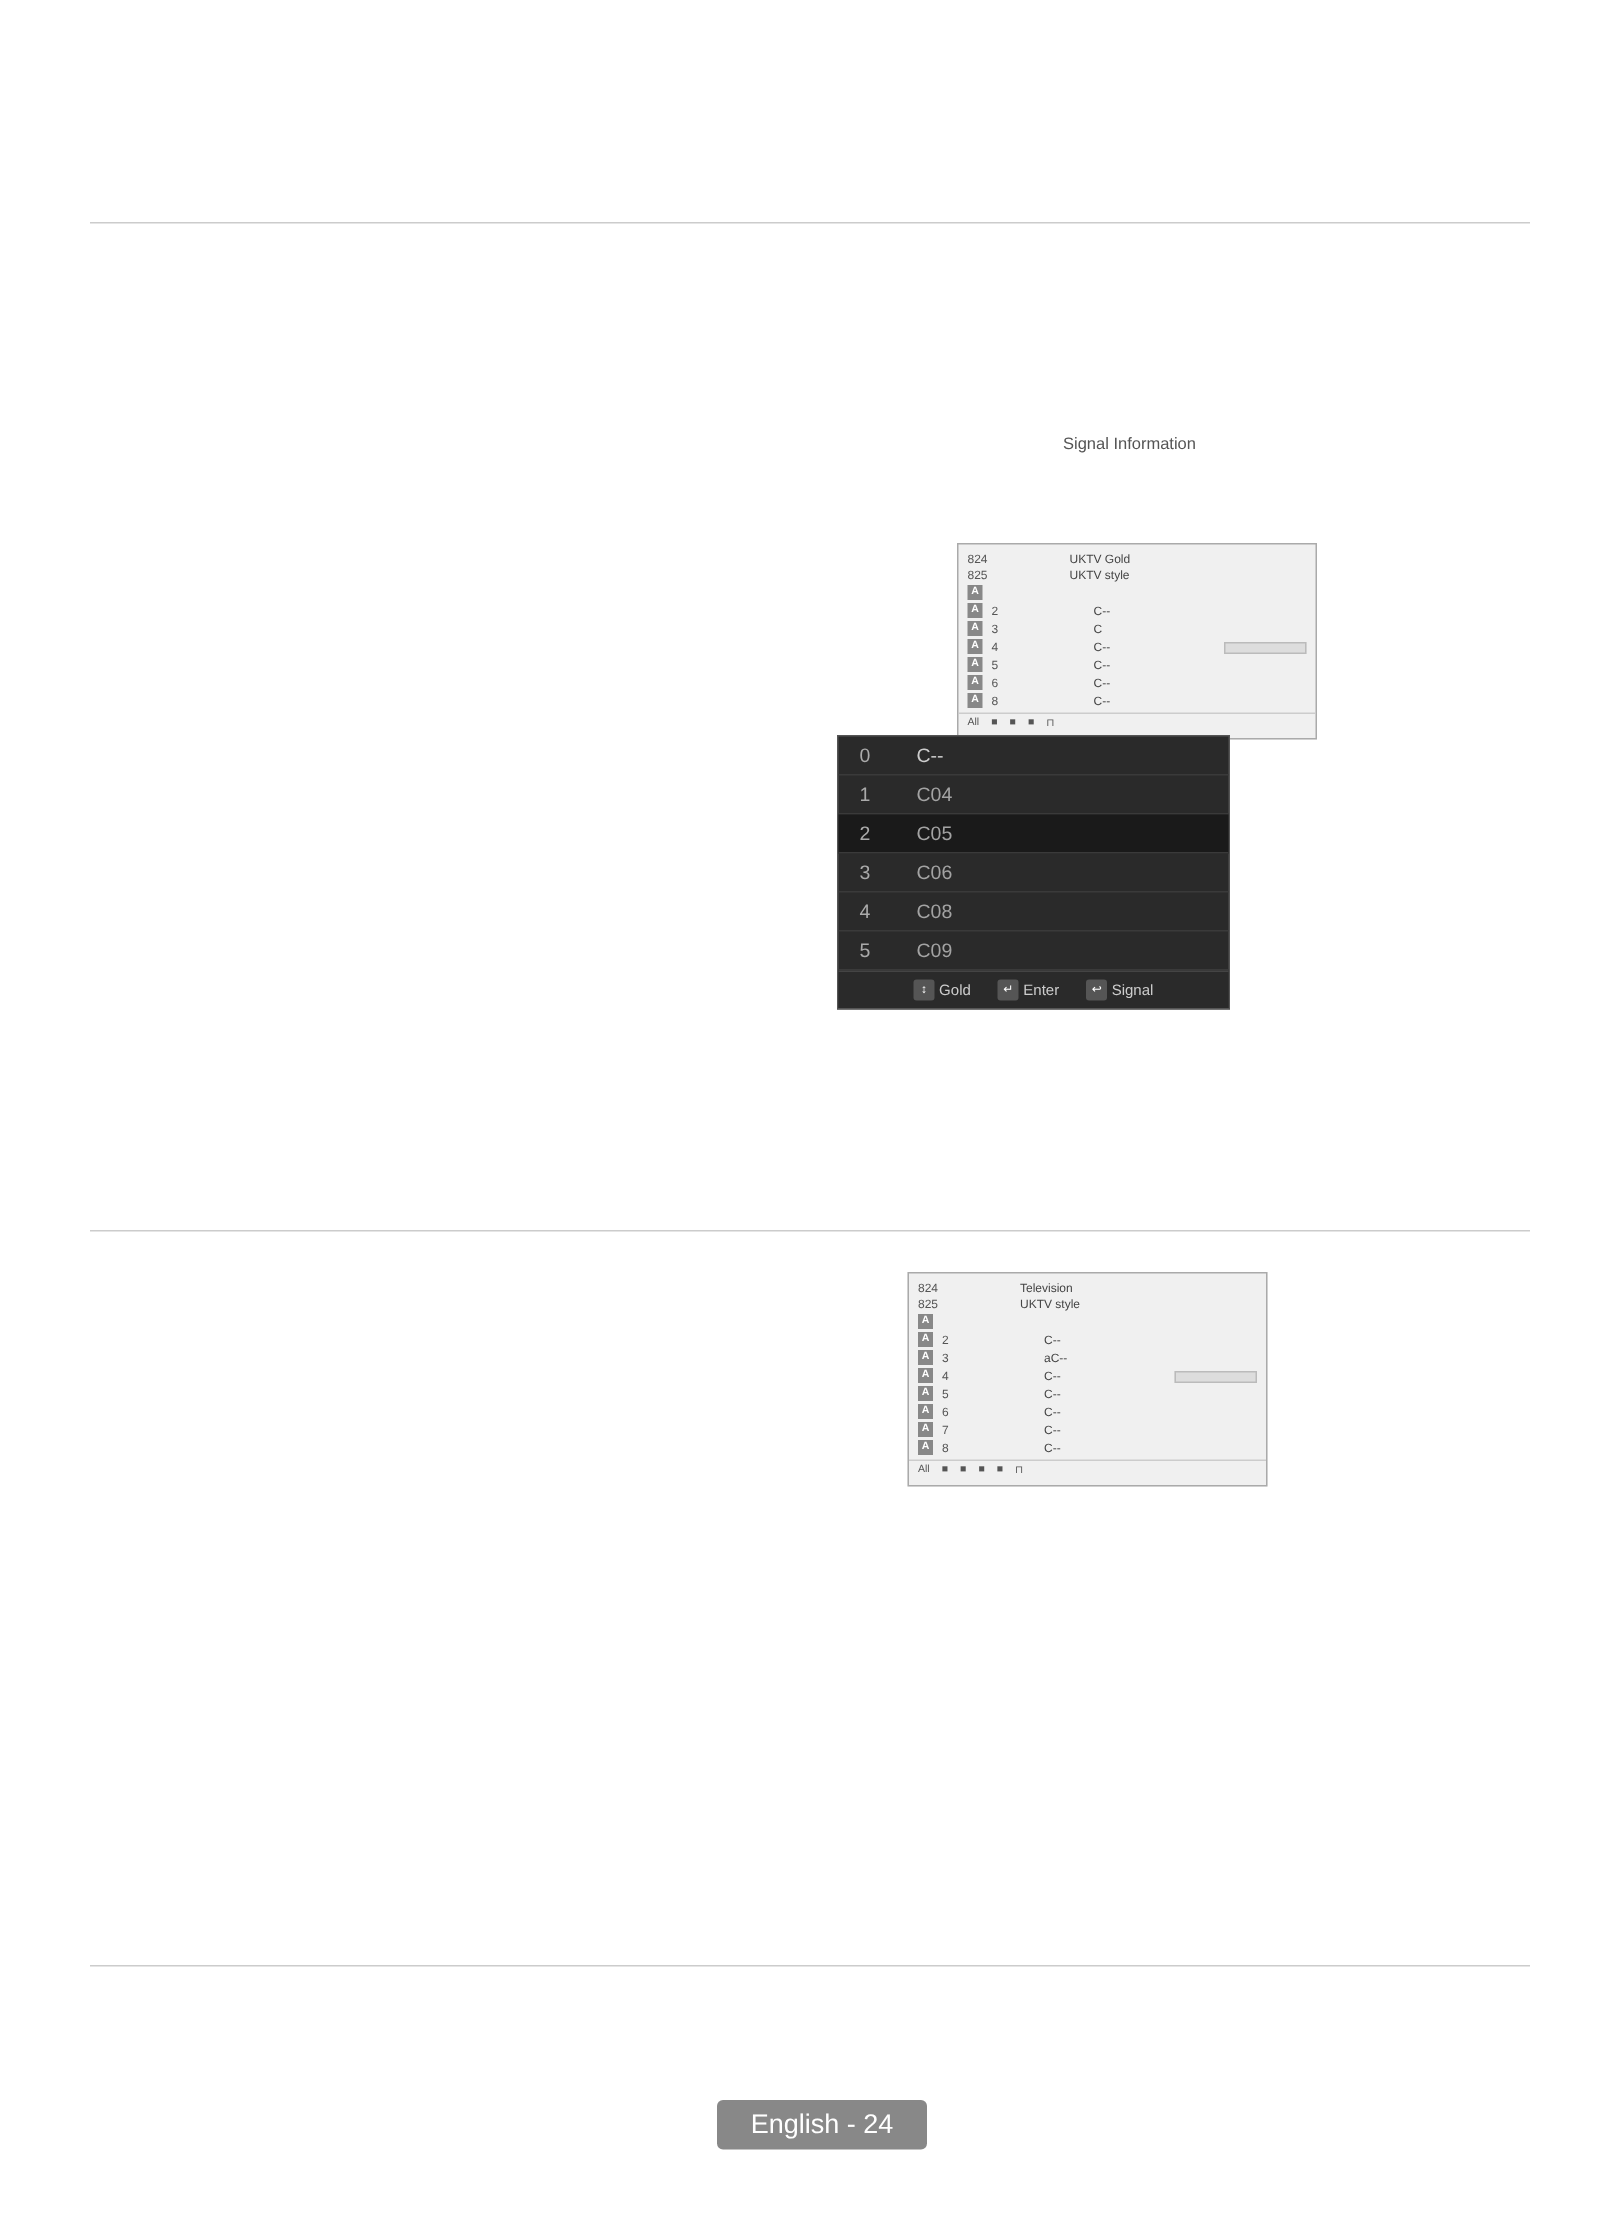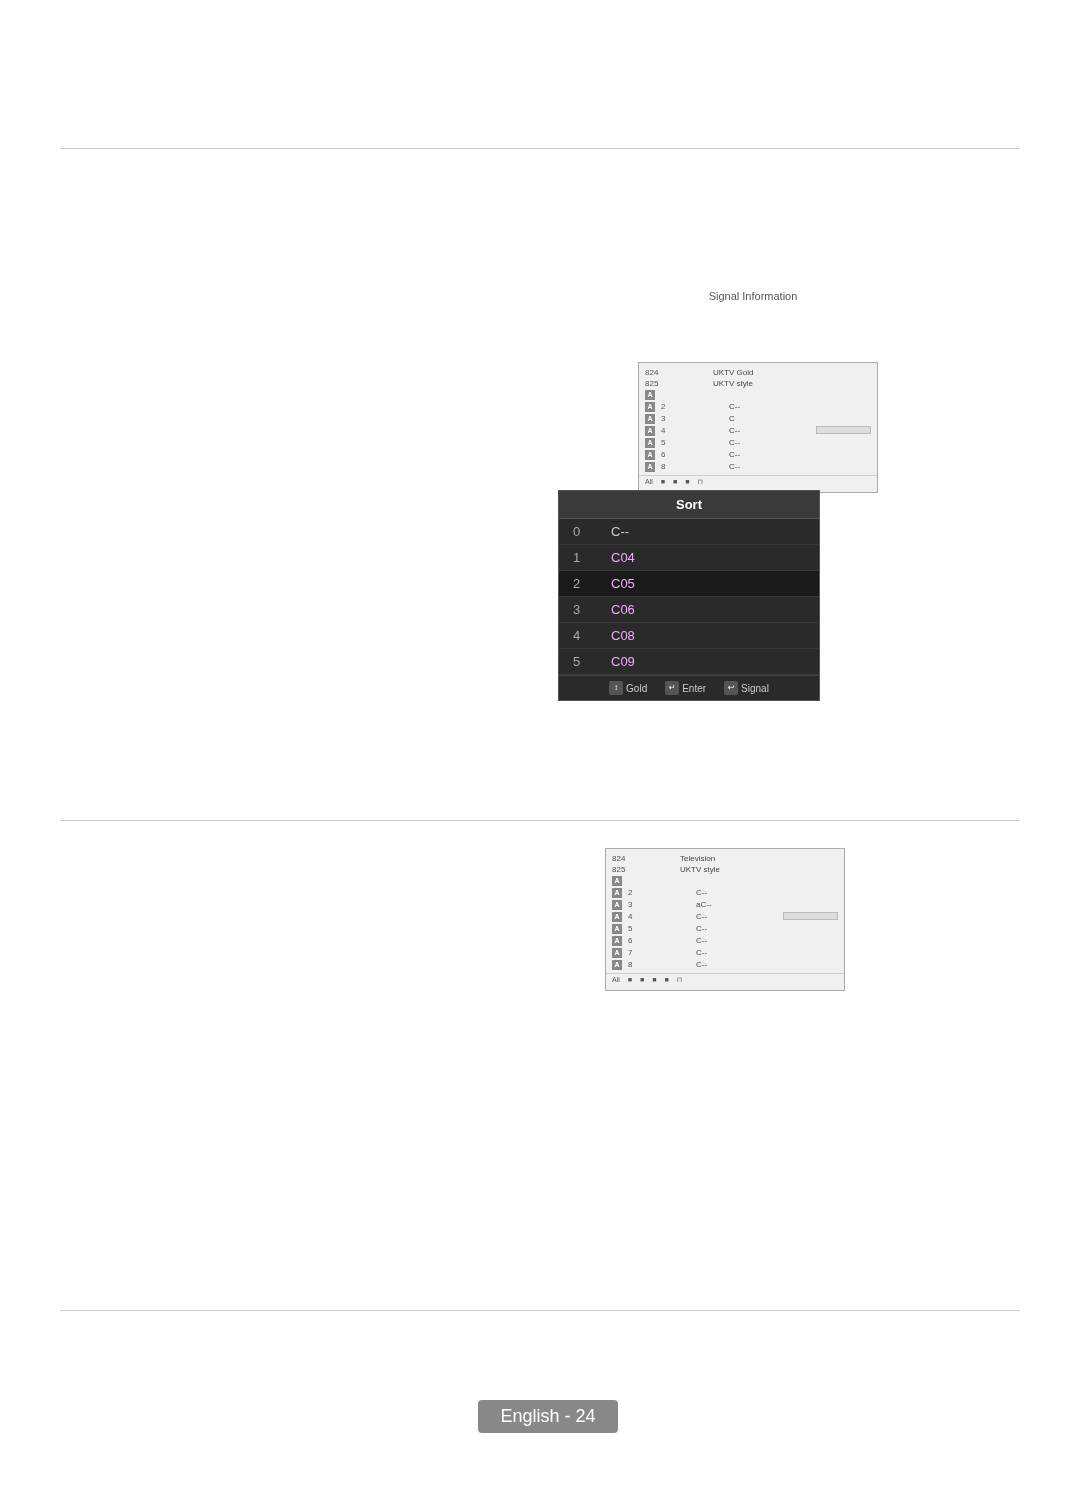--- a/index.html
+++ b/index.html
@@ -68,21 +68,21 @@
       background: #f0f0f0;
       border: 1px solid #aaa;
       width: 240px;
       padding: 4px 0;
       font-size: 9px;
       color: #333;
       margin-left: 10px;
     }
     .channel-list-box .ch-row {
       display: flex;
-      align-items: flex-start;
+      align-items: flex-end;
       padding: 1px 6px;
       gap: 6px;
     }
     .ch-row .ch-num {
       color: #555;
       width: 22px;
       font-size: 8px;
     }
     .ch-row .ch-name {
       flex: 1;
@@ -149,21 +149,21 @@
     }
     .sort-item.selected {
       background: #1a1a1a;
     }
     .sort-item .sort-num {
       color: #aaaaaa;
       width: 16px;
       font-size: 13px;
     }
     .sort-item .sort-name {
-      color: #f0abfc;
+      color: #a3a3a3;
       font-size: 13px;
     }
     .sort-item.row-0 .sort-name { color: #cccccc; }
 
     .sort-nav-bar {
       background: #2a2a2a;
       display: flex;
       justify-content: center;
       gap: 18px;
       padding: 5px 8px;
@@ -248,21 +248,20 @@
       <span>All</span>
       <span>■</span>
       <span>■</span>
       <span>■</span>
       <span>⊓</span>
     </div>
   </div>
 </div>
 
 <div class="sort-overlay" style="top: 490px; left: 558px;">
-  <div class="sort-header">Sort</div>
 
   <div class="sort-item row-0">
     <span class="sort-num">0</span>
     <span class="sort-name">C--</span>
   </div>
   <div class="sort-item">
     <span class="sort-num">1</span>
     <span class="sort-name">C04</span>
   </div>
   <div class="sort-item selected">

